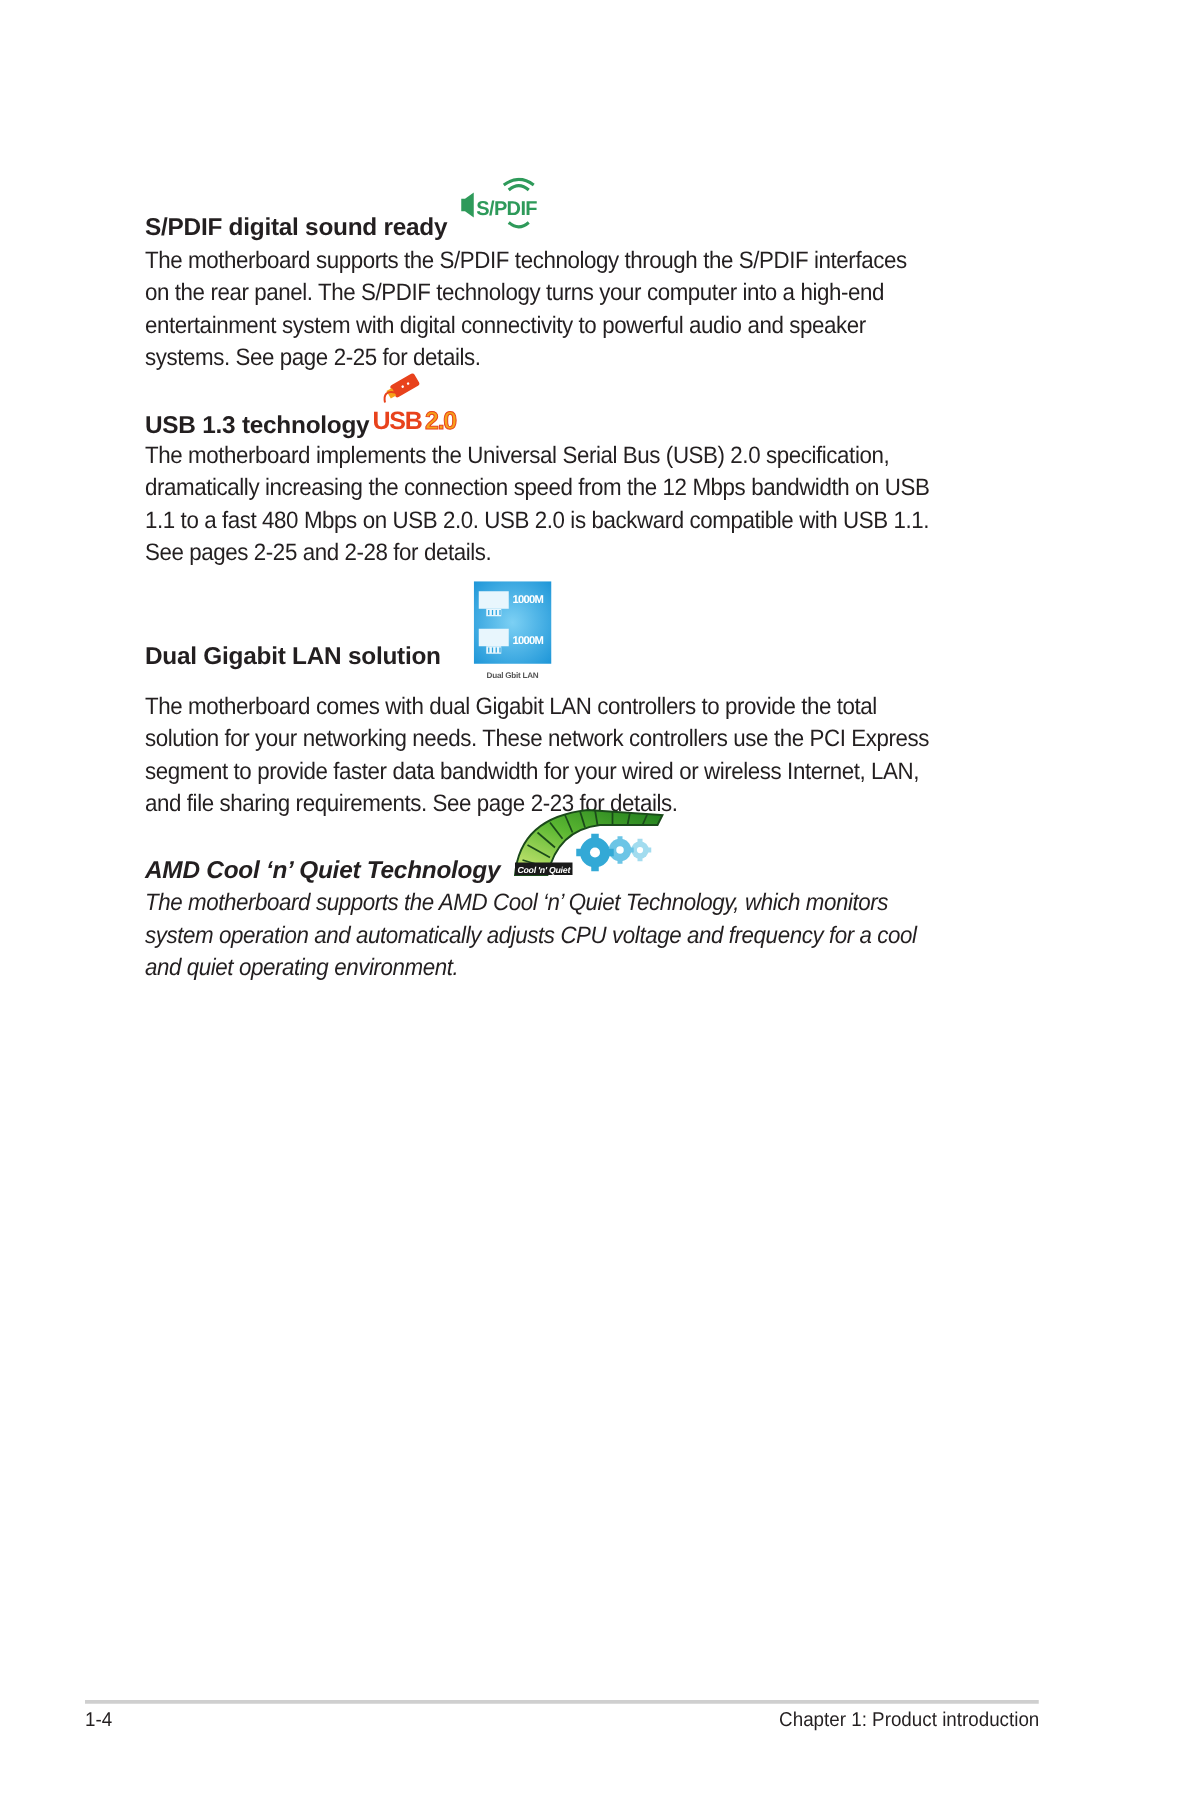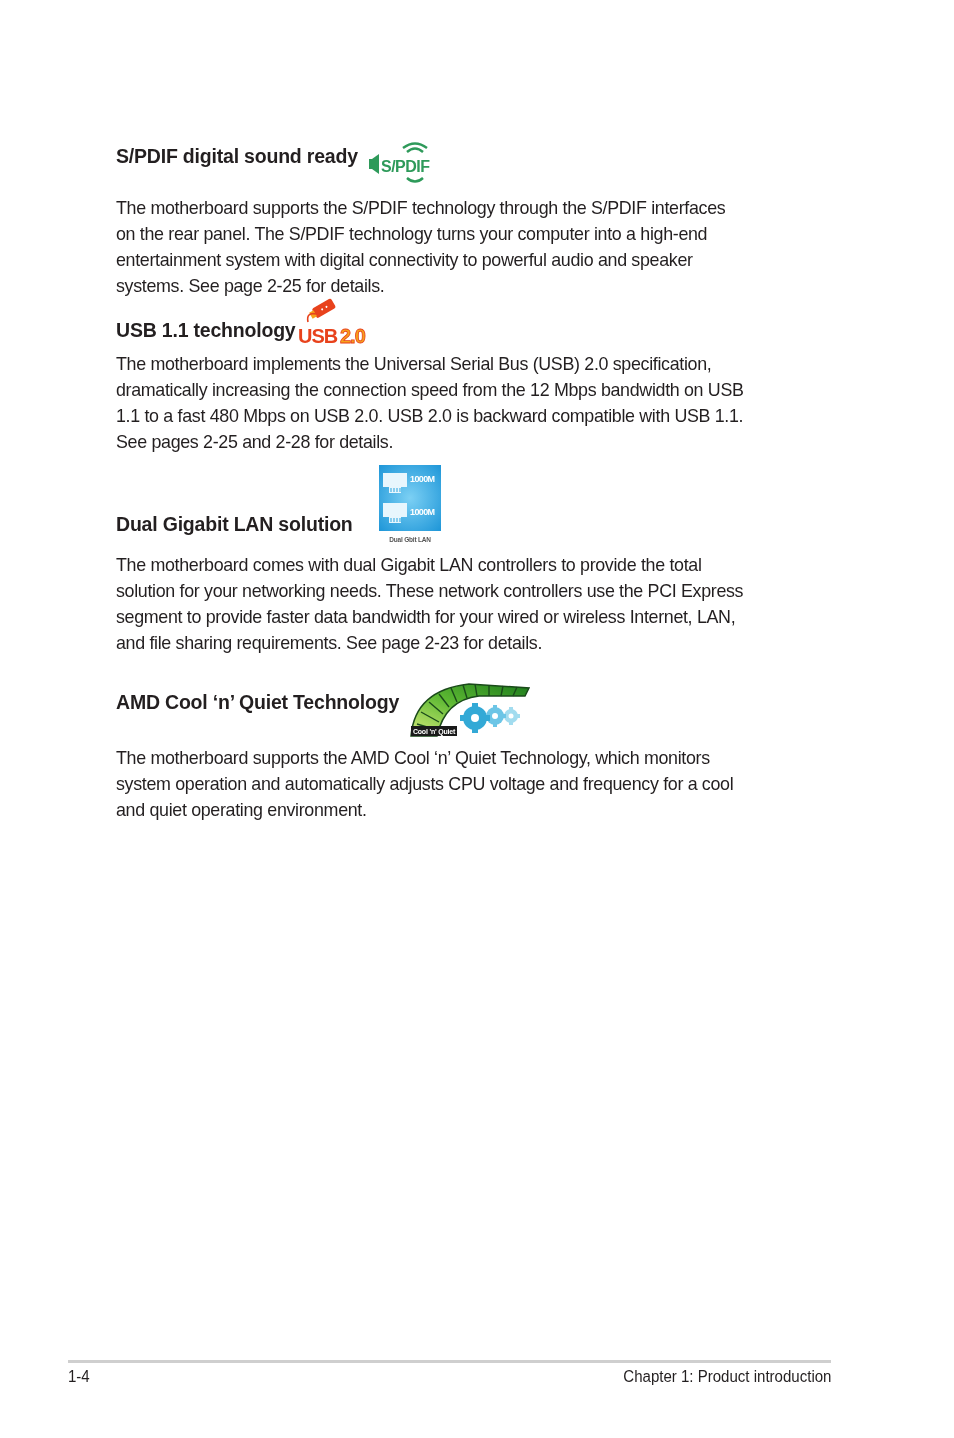--- a/index.html
+++ b/index.html
@@ -20,21 +20,21 @@
       left: 116px;
       width: 720px;
     }
     .heading {
       position: relative;
       font-weight: bold;
       font-size: 19.5px;
       letter-spacing: -0.2px;
       line-height: 24px;
       display: flex;
-      align-items: flex-start;
+      align-items: flex-end;
       white-space: nowrap;
     }
     .heading-text {
       display: inline-block;
     }
     .logo {
       display: inline-block;
       margin-left: 10px;
       position: relative;
     }
@@ -96,21 +96,21 @@
   <div class="body-text" style="margin-top:2px;">
     <p>The motherboard supports the S/PDIF technology through the S/PDIF interfaces</p>
     <p>on the rear panel. The S/PDIF technology turns your computer into a high-end</p>
     <p>entertainment system with digital connectivity to powerful audio and speaker</p>
     <p>systems. See page 2-25 for details.</p>
   </div>
 </div>
 
 <div class="section" style="top:298px;">
   <div class="heading">
-    <span class="heading-text" style="margin-top:20px;">USB 1.1 technology</span>
+    <span class="heading-text" style="margin-top:20px;">USB 1.3 technology</span>
     <span class="logo" style="margin-left:0;">
       <svg width="80" height="48" viewBox="0 0 80 48">
         <g transform="rotate(-30 30 12)">
           <rect x="18" y="4" width="22" height="11" rx="2" fill="#e8421c"></rect>
           <rect x="14" y="6" width="5" height="7" fill="#f6a21a"></rect>
           <circle cx="27" cy="9.5" r="1" fill="#fff"></circle>
           <circle cx="32" cy="9.5" r="1" fill="#fff"></circle>
         </g>
         <path d="M12 24 Q10 14 20 16" fill="none" stroke="#e8421c" stroke-width="1.6"></path>
         <text x="2" y="45" font-family="Liberation Sans, sans-serif" font-weight="bold" font-size="20" fill="#e8421c" letter-spacing="-1">USB</text>
@@ -161,21 +161,21 @@
     </span>
   </div>
   <div class="body-text" style="margin-top:2px;">
     <p>The motherboard comes with dual Gigabit LAN controllers to provide the  total</p>
     <p>solution for your networking needs. These network controllers use the PCI Express</p>
     <p>segment to provide faster data bandwidth for your wired or wireless Internet, LAN,</p>
     <p>and file sharing requirements. See page 2-23 for details.</p>
   </div>
 </div>
 
-<div class="section" style="top:680px;">
+<div class="section" style="top:644px;font-style:italic;">
   <div class="heading">
     <span class="heading-text" style="margin-top:10px;">AMD Cool ‘n’ Quiet Technology</span>
     <span class="logo" style="margin-left:10px;">
       <svg width="122" height="58" viewBox="0 0 122 58">
         <defs>
           <linearGradient id="fanGrad" x1="0" y1="1" x2="1" y2="0">
             <stop offset="0%" stop-color="#d6ec7a"></stop>
             <stop offset="50%" stop-color="#5cb832"></stop>
             <stop offset="100%" stop-color="#1c7a1c"></stop>
           </linearGradient>

